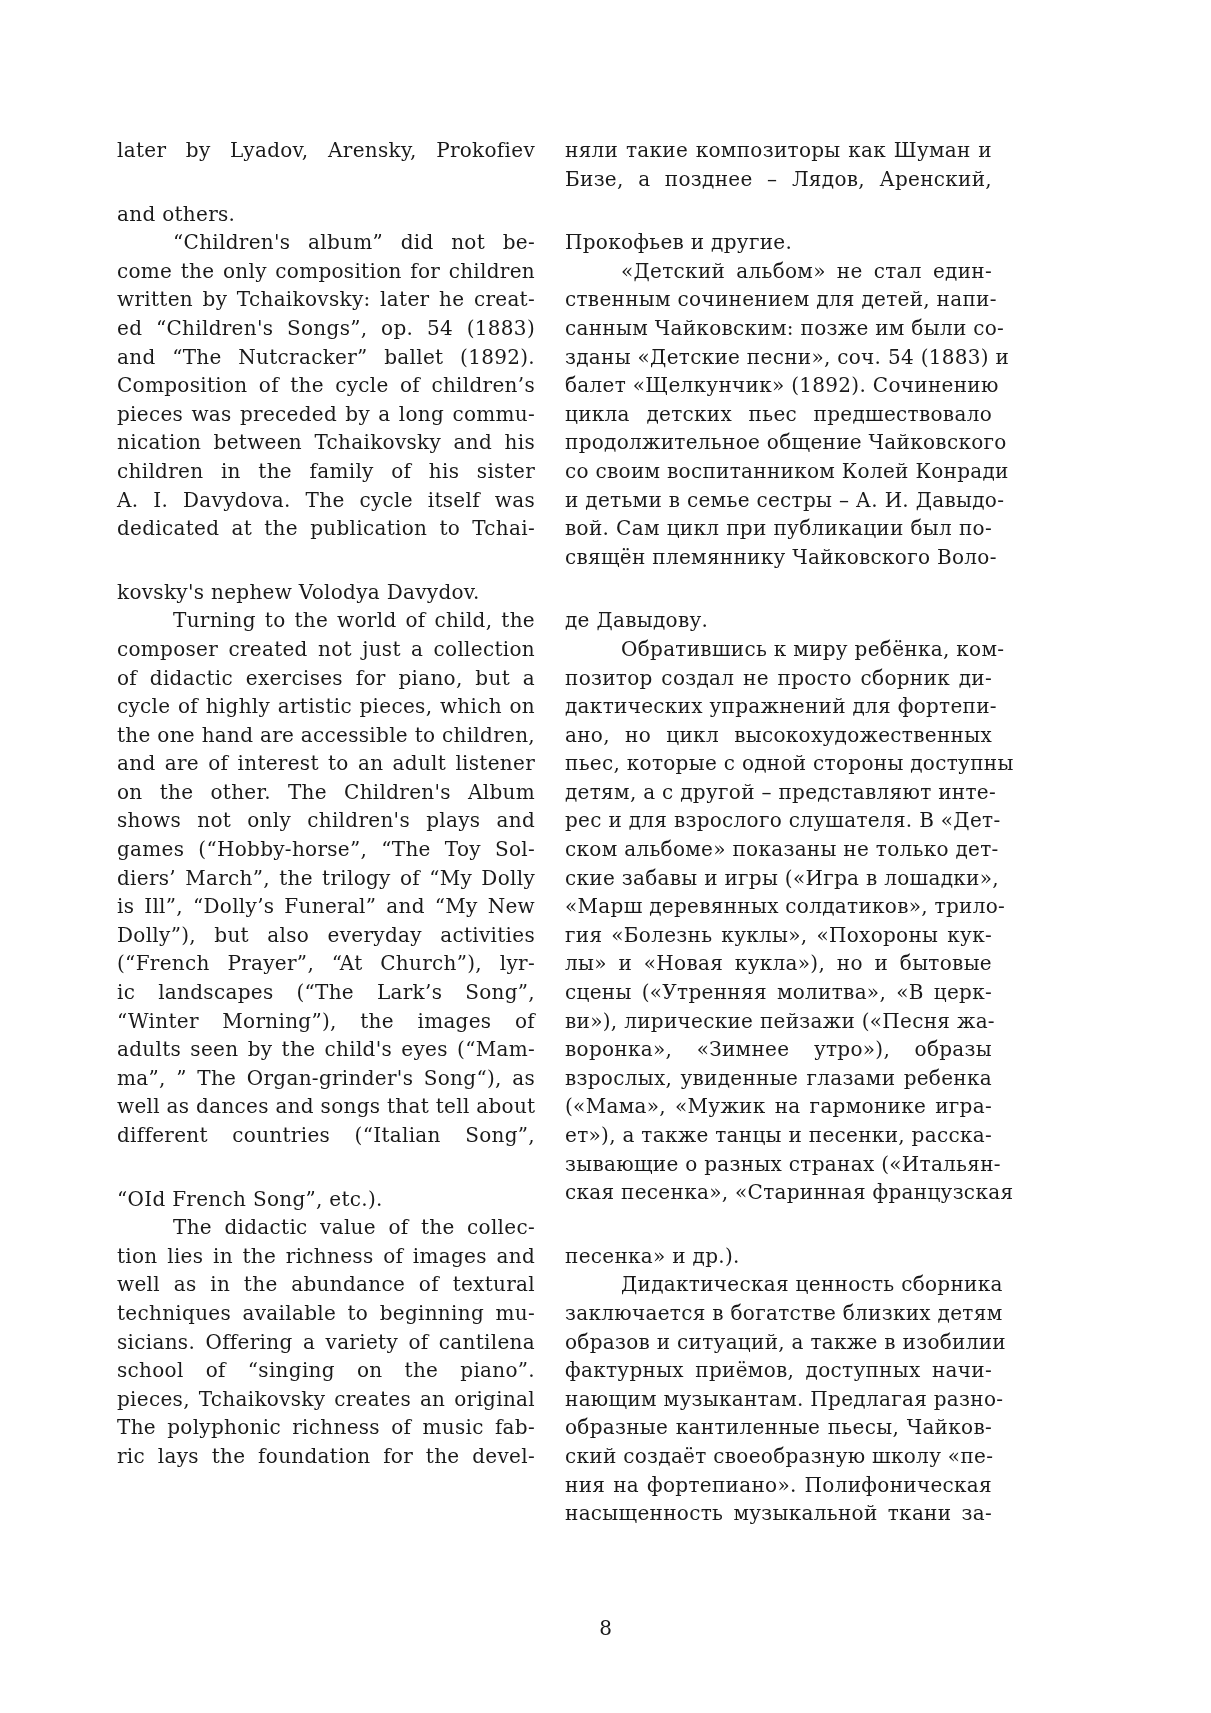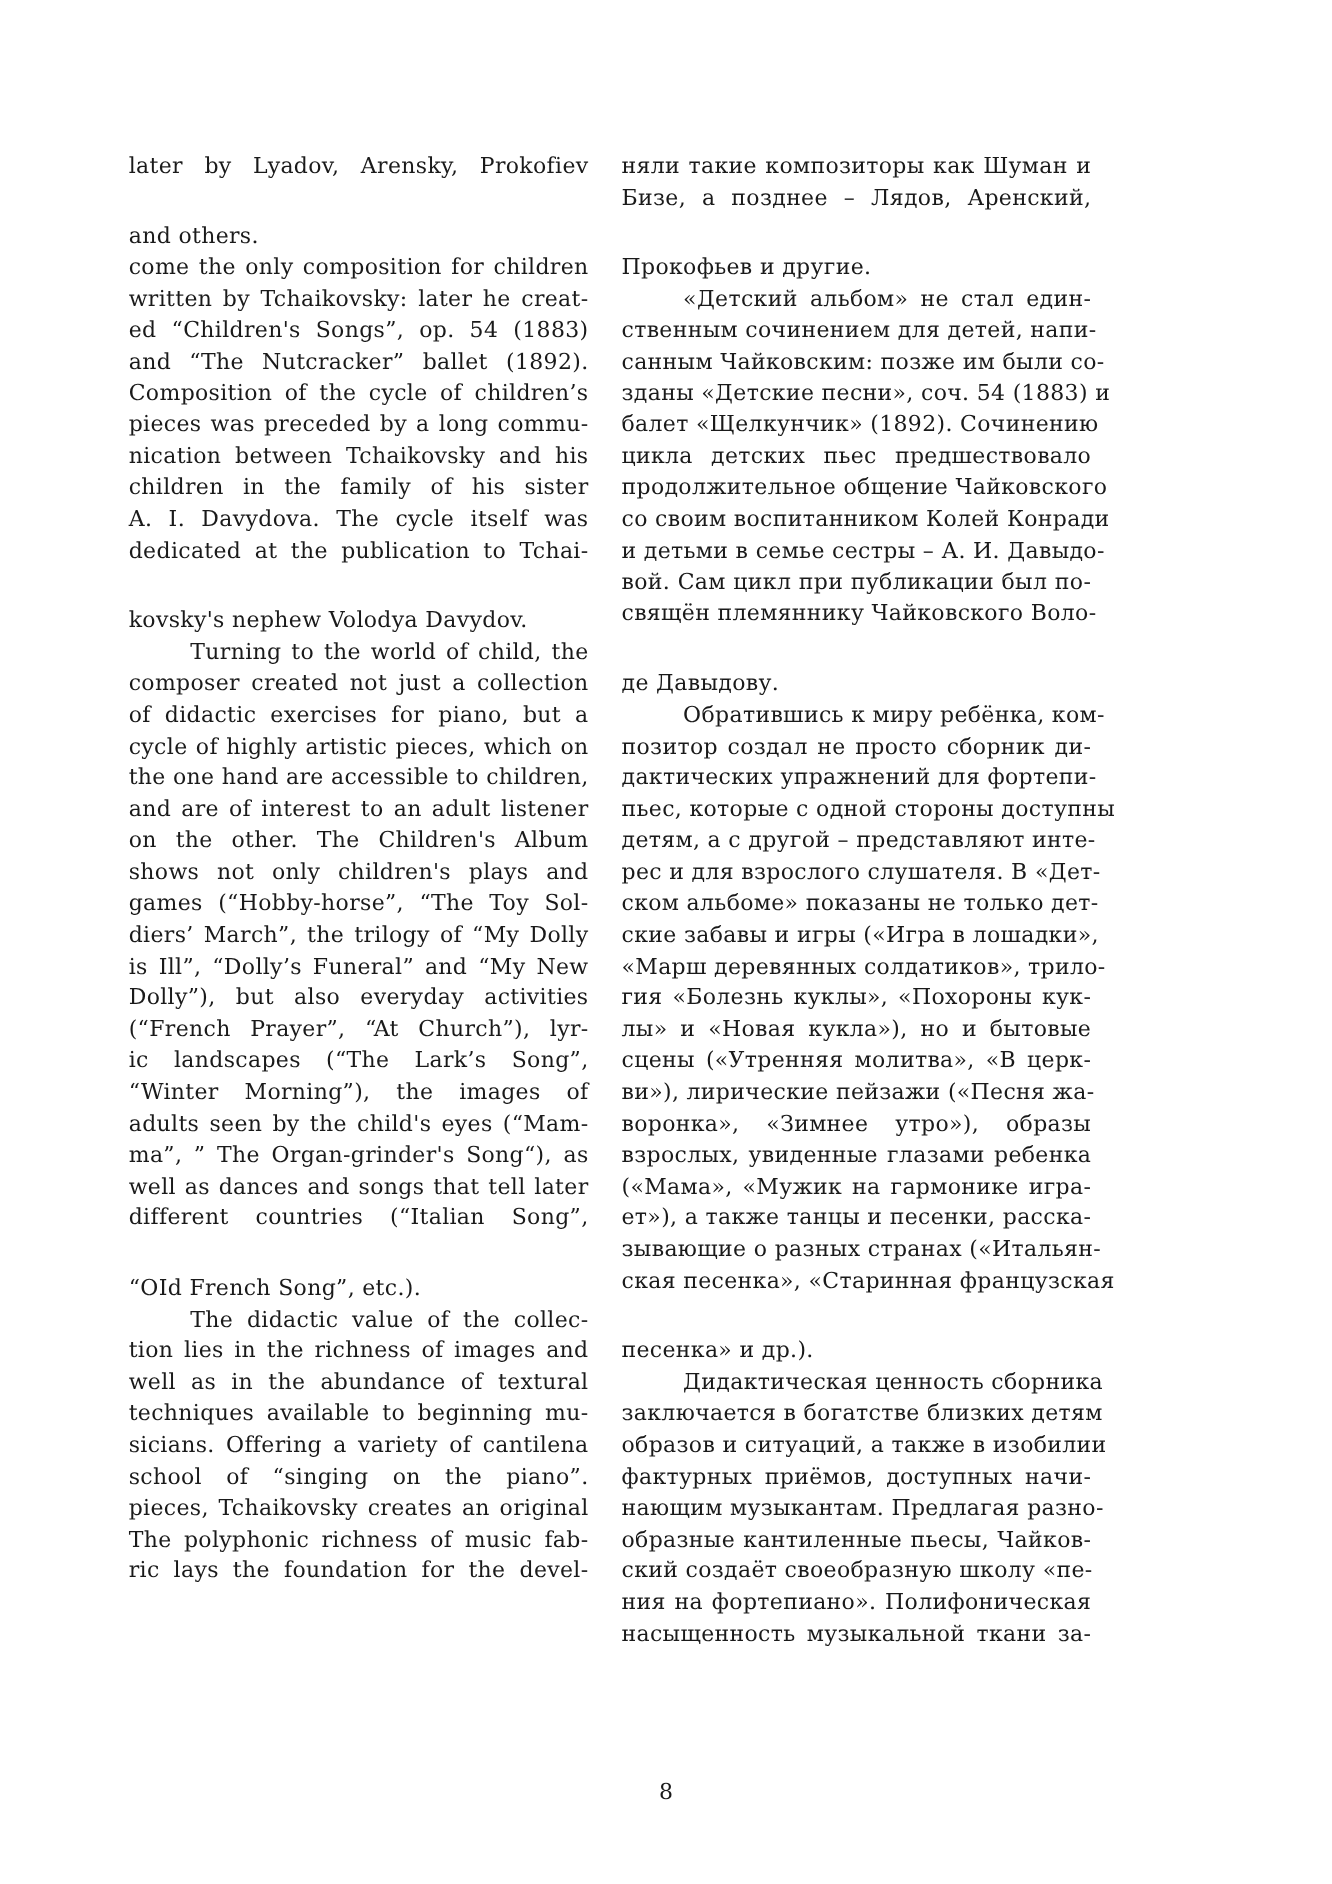--- a/index.html
+++ b/index.html
@@ -35,20 +35,21 @@
       color: #1a1a1a;
     }
   </style>
 </head>
 <body>
 
 <div class="page">
   <div class="col col-left" id="col-left">
       <span class="line">later by Lyadov, Arensky, Prokofiev</span>
       <span class="line last">and others.</span>
+      <span class="line indent">“Children's album” did not be-</span>
       <span class="line">come the only composition for children</span>
       <span class="line">written by Tchaikovsky: later he creat-</span>
       <span class="line">ed “Children's Songs”, op. 54 (1883)</span>
       <span class="line">and “The Nutcracker” ballet (1892).</span>
       <span class="line">Composition of the cycle of children’s</span>
       <span class="line">pieces was preceded by a long commu-</span>
       <span class="line">nication between Tchaikovsky and his</span>
       <span class="line">children in the family of his sister</span>
       <span class="line">A. I. Davydova. The cycle itself was</span>
       <span class="line">dedicated at the publication to Tchai-</span>
@@ -63,21 +64,21 @@
       <span class="line">shows not only children's plays and</span>
       <span class="line">games (“Hobby-horse”, “The Toy Sol-</span>
       <span class="line">diers’ March”, the trilogy of “My Dolly</span>
       <span class="line">is Ill”, “Dolly’s Funeral” and “My New</span>
       <span class="line">Dolly”), but also everyday activities</span>
       <span class="line">(“French Prayer”, “At Church”), lyr-</span>
       <span class="line">ic landscapes (“The Lark’s Song”,</span>
       <span class="line">“Winter Morning”), the images of</span>
       <span class="line">adults seen by the child's eyes (“Mam-</span>
       <span class="line">ma”, ” The Organ-grinder's Song“), as</span>
-      <span class="line">well as dances and songs that tell later</span>
+      <span class="line">well as dances and songs that tell about</span>
       <span class="line">different countries (“Italian Song”,</span>
       <span class="line last">“OId French Song”, etc.).</span>
       <span class="line indent">The didactic value of the collec-</span>
       <span class="line">tion lies in the richness of images and</span>
       <span class="line">well as in the abundance of textural</span>
       <span class="line">techniques available to beginning mu-</span>
       <span class="line">sicians. Offering a variety of cantilena</span>
       <span class="line">school of “singing on the piano”.</span>
       <span class="line">pieces, Tchaikovsky creates an original</span>
       <span class="line">The polyphonic richness of music fab-</span>
@@ -95,20 +96,21 @@
       <span class="line">цикла детских пьес предшествовало</span>
       <span class="line">продолжительное общение Чайковского</span>
       <span class="line">со своим воспитанником Колей Конради</span>
       <span class="line">и детьми в семье сестры – А. И. Давыдо-</span>
       <span class="line">вой. Сам цикл при публикации был по-</span>
       <span class="line">свящён племяннику Чайковского Воло-</span>
       <span class="line last">де Давыдову.</span>
       <span class="line indent">Обратившись к миру ребёнка, ком-</span>
       <span class="line">позитор создал не просто сборник ди-</span>
       <span class="line">дактических упражнений для фортепи-</span>
+      <span class="line">ано, но цикл высокохудожественных</span>
       <span class="line">пьес, которые с одной стороны доступны</span>
       <span class="line">детям, а с другой – представляют инте-</span>
       <span class="line">рес и для взрослого слушателя. В «Дет-</span>
       <span class="line">ском альбоме» показаны не только дет-</span>
       <span class="line">ские забавы и игры («Игра в лошадки»,</span>
       <span class="line">«Марш деревянных солдатиков», трило-</span>
       <span class="line">гия «Болезнь куклы», «Похороны кук-</span>
       <span class="line">лы» и «Новая кукла»), но и бытовые</span>
       <span class="line">сцены («Утренняя молитва», «В церк-</span>
       <span class="line">ви»), лирические пейзажи («Песня жа-</span>

